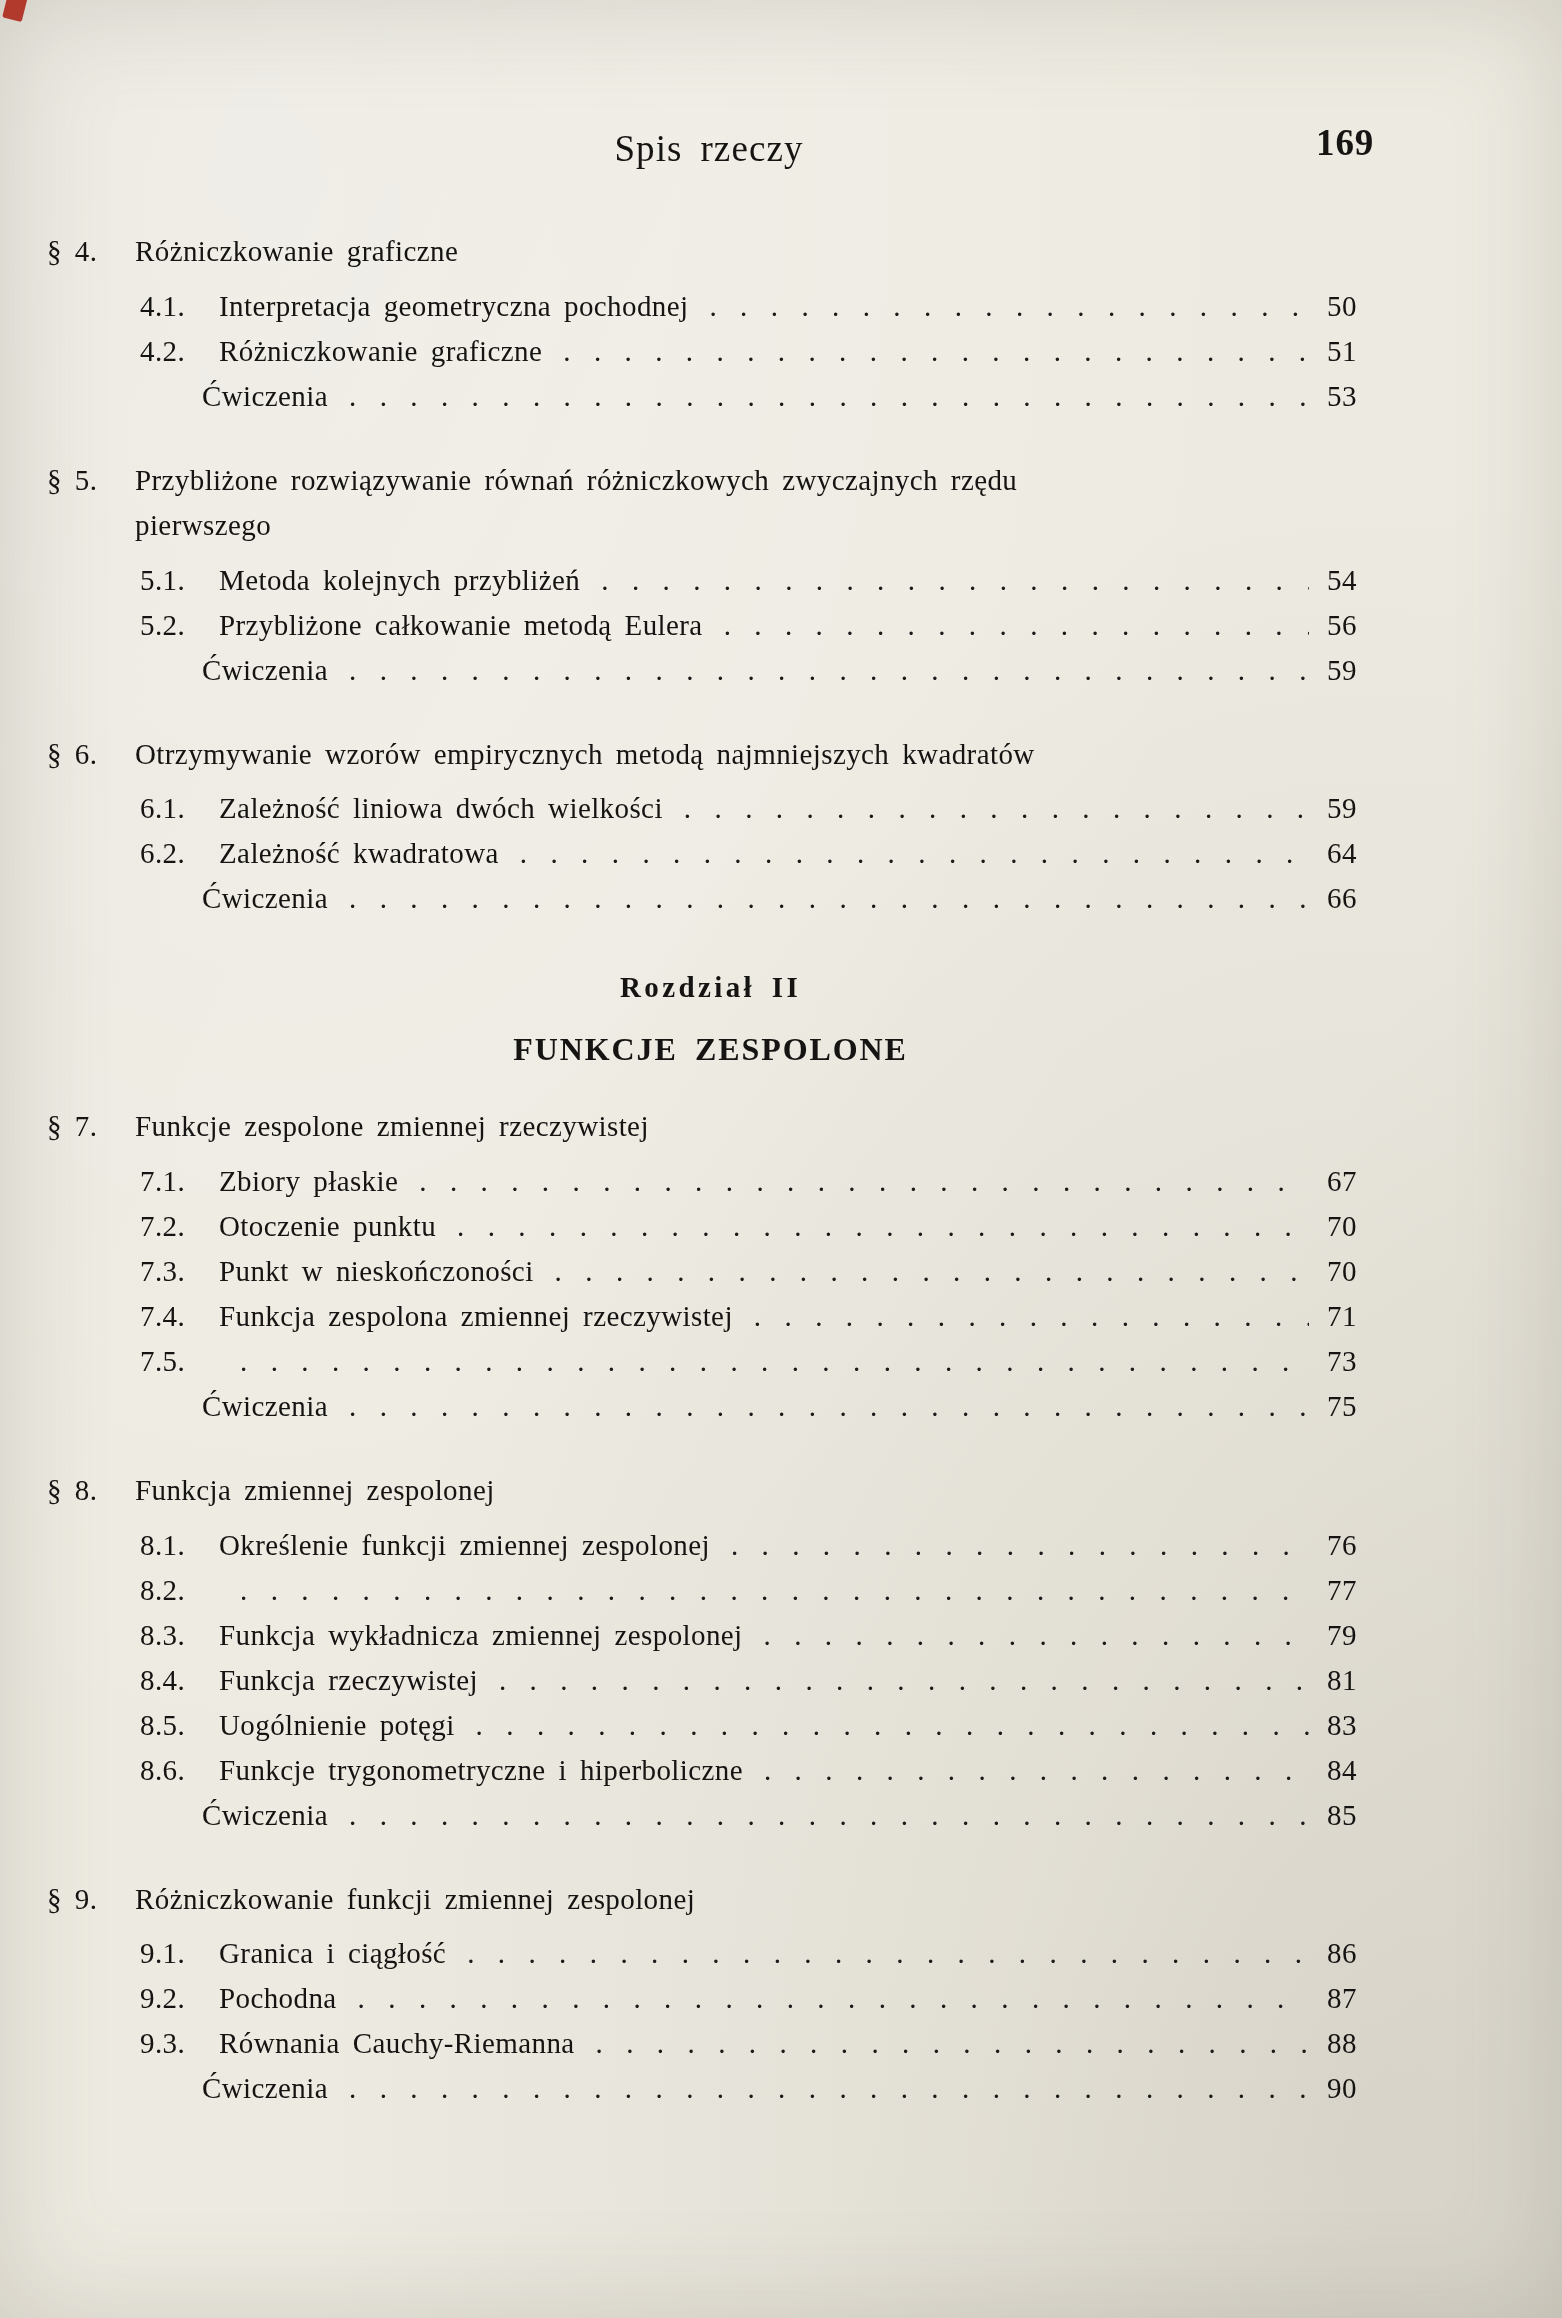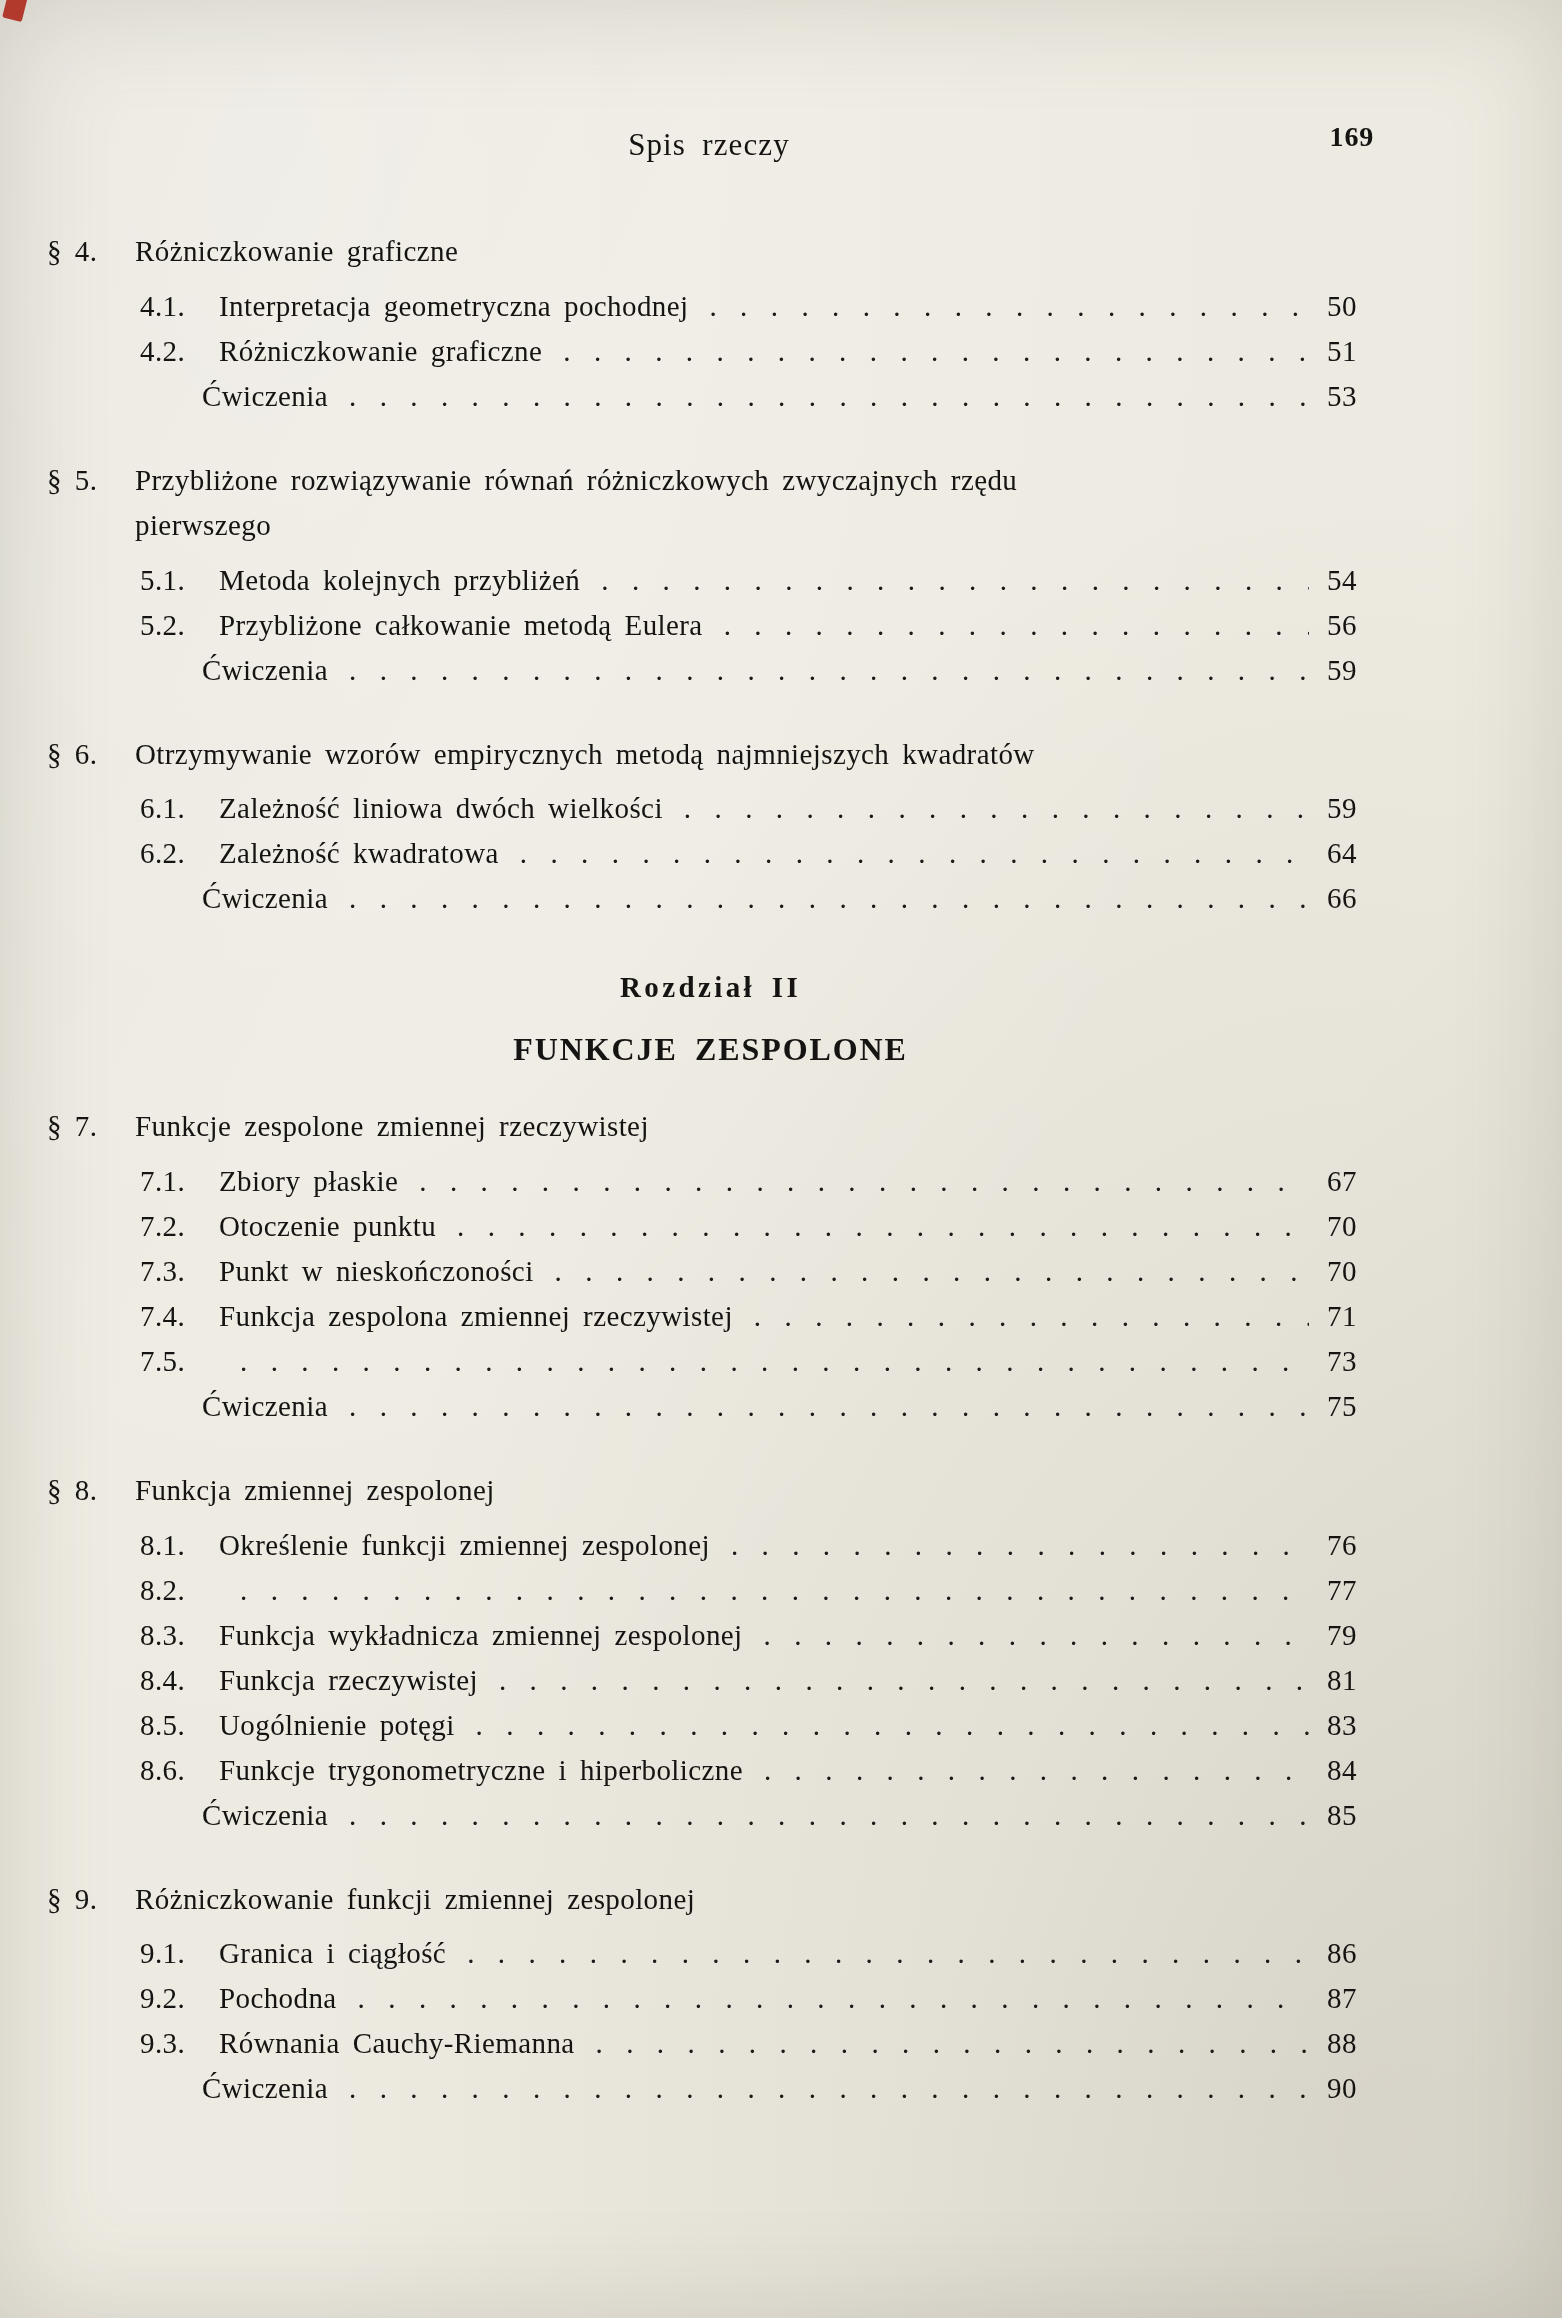--- a/index.html
+++ b/index.html
@@ -36,29 +36,29 @@
   
   .page-header {
     position: relative;
     height: 39px;
     margin-bottom: 63px;
   }
   .header-title {
     position: absolute;
     left: 0; right: 3px;
     text-align: center;
-    font-size: 31px;
+    font-size: 37px;
     letter-spacing: 1.1px;
     word-spacing: 7.5px;
   }
   .folio {
     position: absolute;
     right: 0;
     top: -6px;
-    font-size: 28px;
+    font-size: 37px;
     font-weight: bold;
     letter-spacing: 0.8px;
   }
   
   .section { margin-bottom: 39px; }
   .section-head {
     display: flex;
     align-items: baseline;
     font-size: 29px;
     line-height: 45px;

